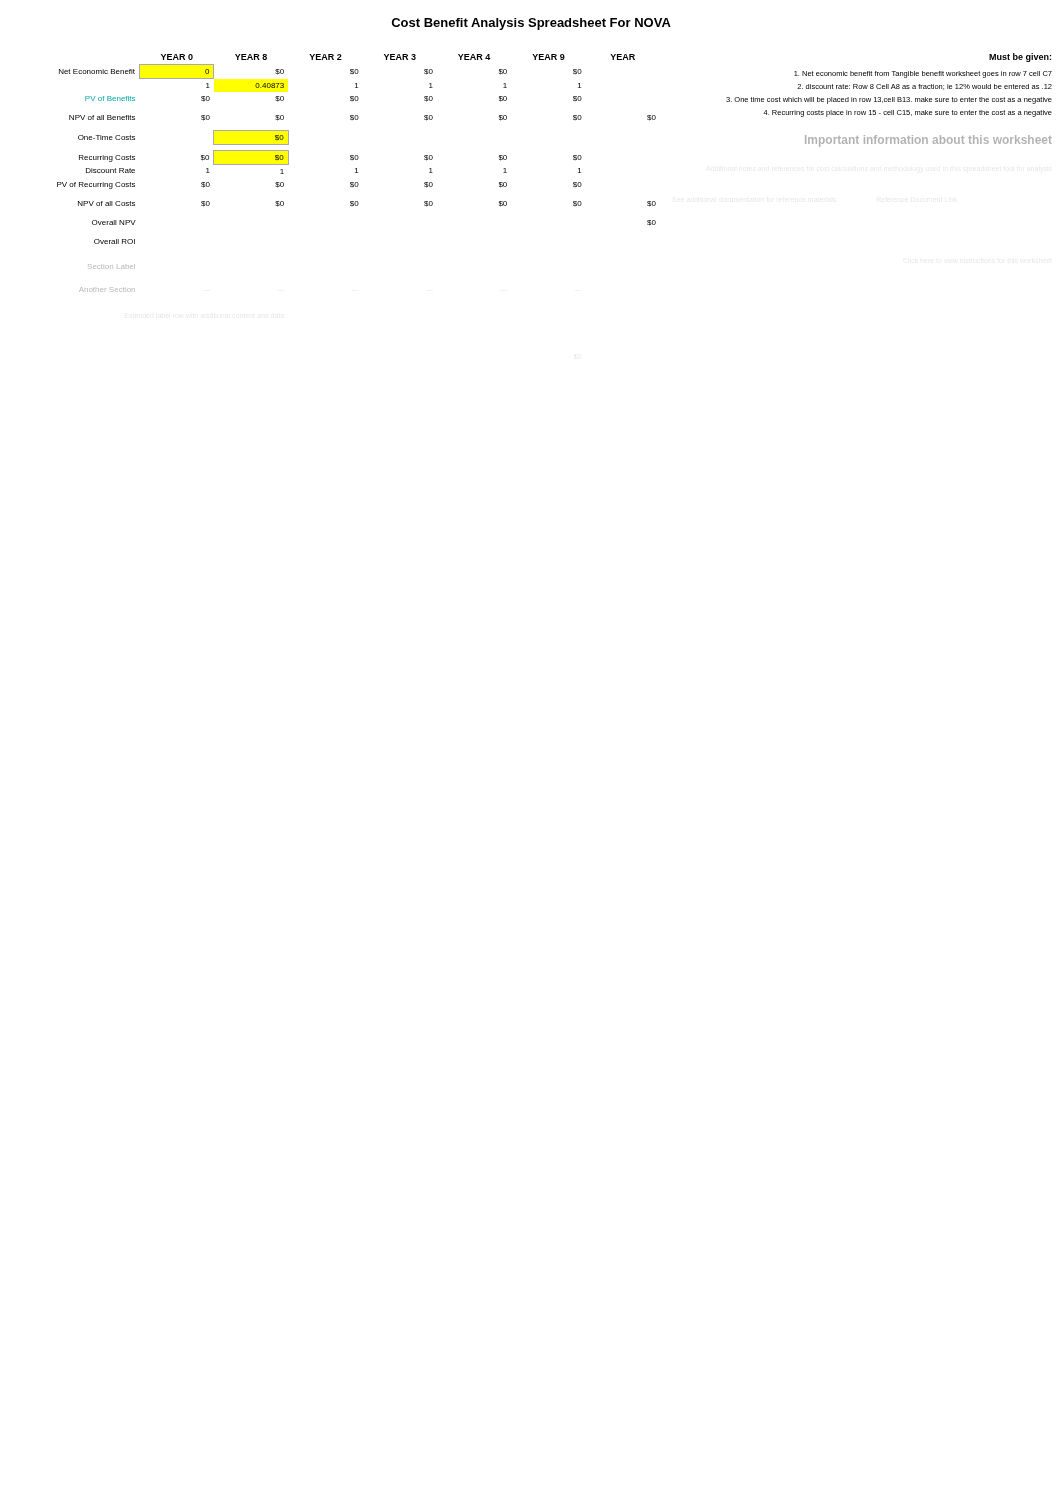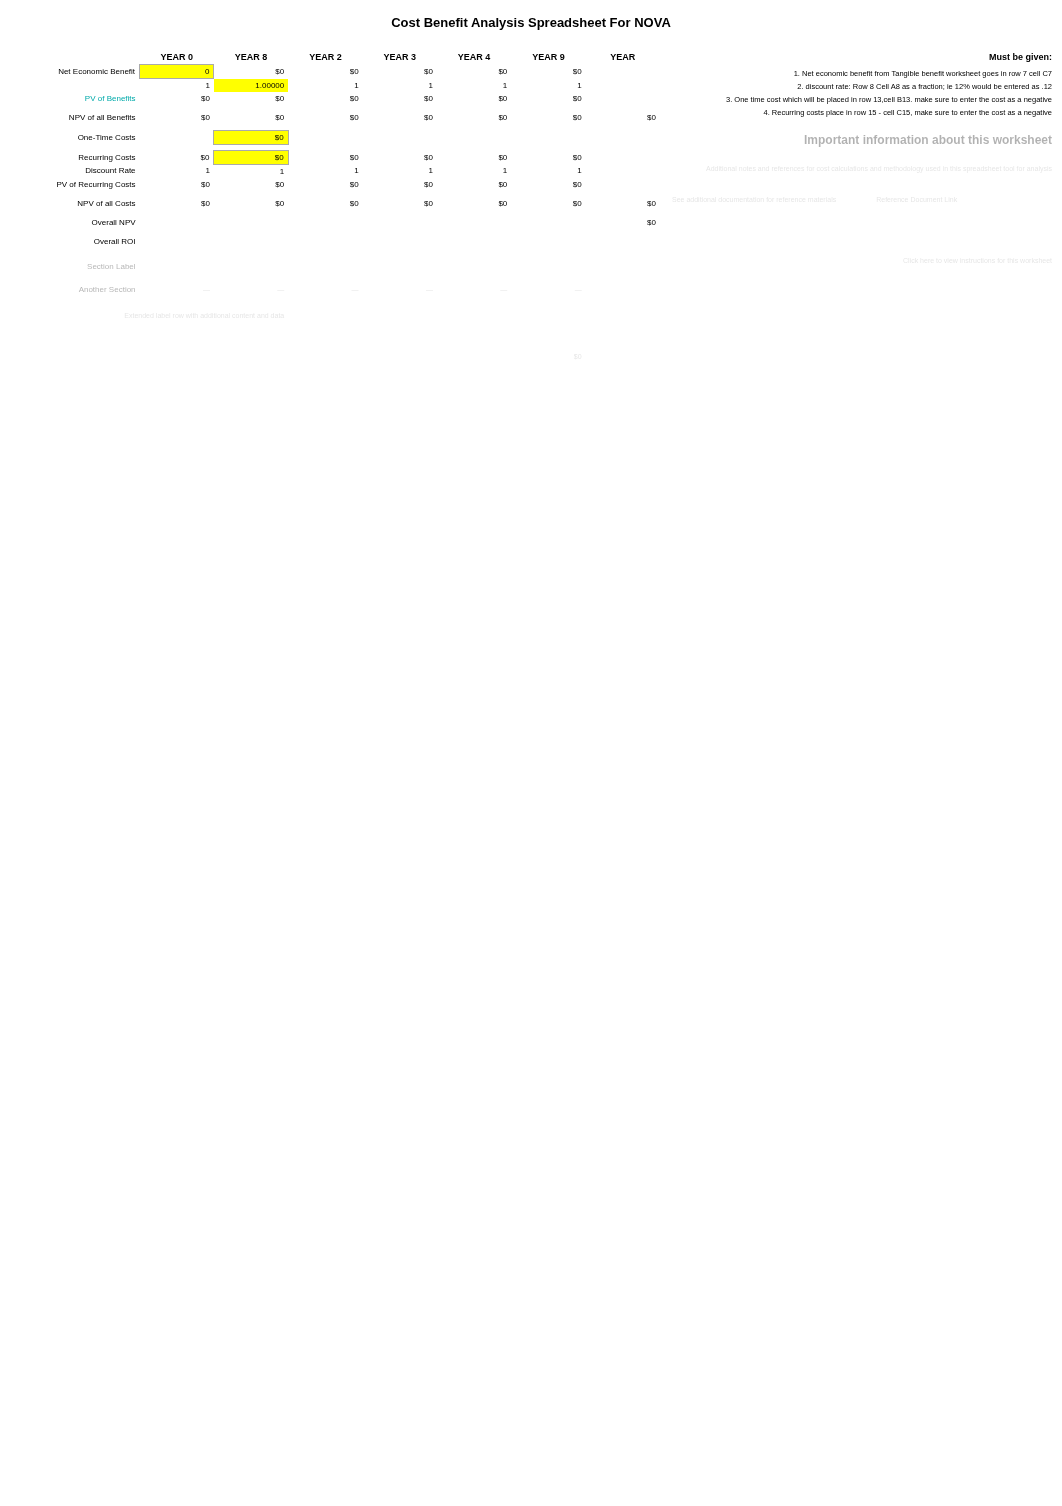--- a/index.html
+++ b/index.html
@@ -117,21 +117,21 @@
           <td>$0</td>
           <td>$0</td>
           <td>$0</td>
           <td>$0</td>
           <td>$0</td>
           <td></td>
         </tr>
         <tr>
           <td class="label-col"></td>
           <td>1</td>
-          <td class="highlight-yellow">1.00000</td>
+          <td class="highlight-yellow">0.40873</td>
           <td>1</td>
           <td>1</td>
           <td>1</td>
           <td>1</td>
           <td></td>
         </tr>
 
         <tr>
           <td class="label-col text-cyan">PV of Benefits</td>
           <td>$0</td>

